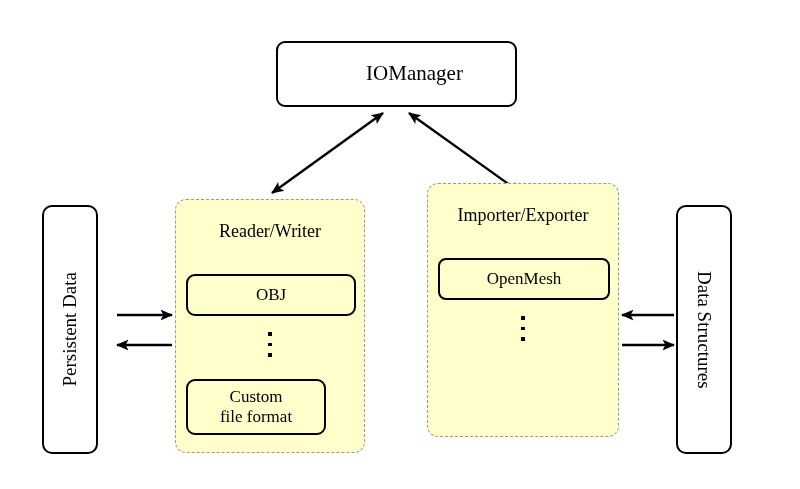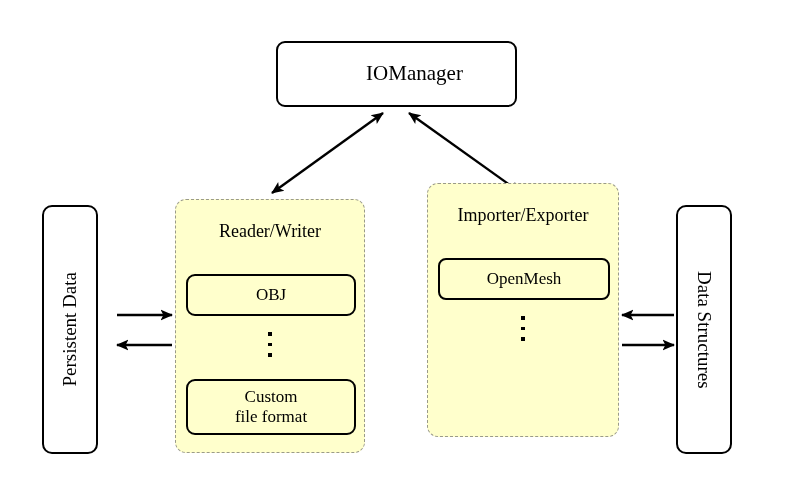--- a/index.html
+++ b/index.html
@@ -101,21 +101,21 @@
     align-items: center;
     justify-content: center;
     text-align: center;
     background: #ffffcc;
     border: 2.5px solid #000000;
     border-radius: 9px;
     font-size: 17px;
     line-height: 1.2;
   }
   .inner-top   { left: 10px; top: 74px;  width: 170px; height: 42px; }
-  .inner-bot   { left: 10px; top: 179px; width: 170px; height: 56px; }
+  .inner-bot   { left: 10px; top: 179px; width: 140px; height: 56px; }
   .panel-right .inner-top { width: 172px; border-radius: 8px; }
   .panel-right .inner-bot { width: 172px; }
   
   .vdots {
     position: absolute;
     left: 0;
     right: 0;
     top: 132px;
     display: flex;
     flex-direction: column;

